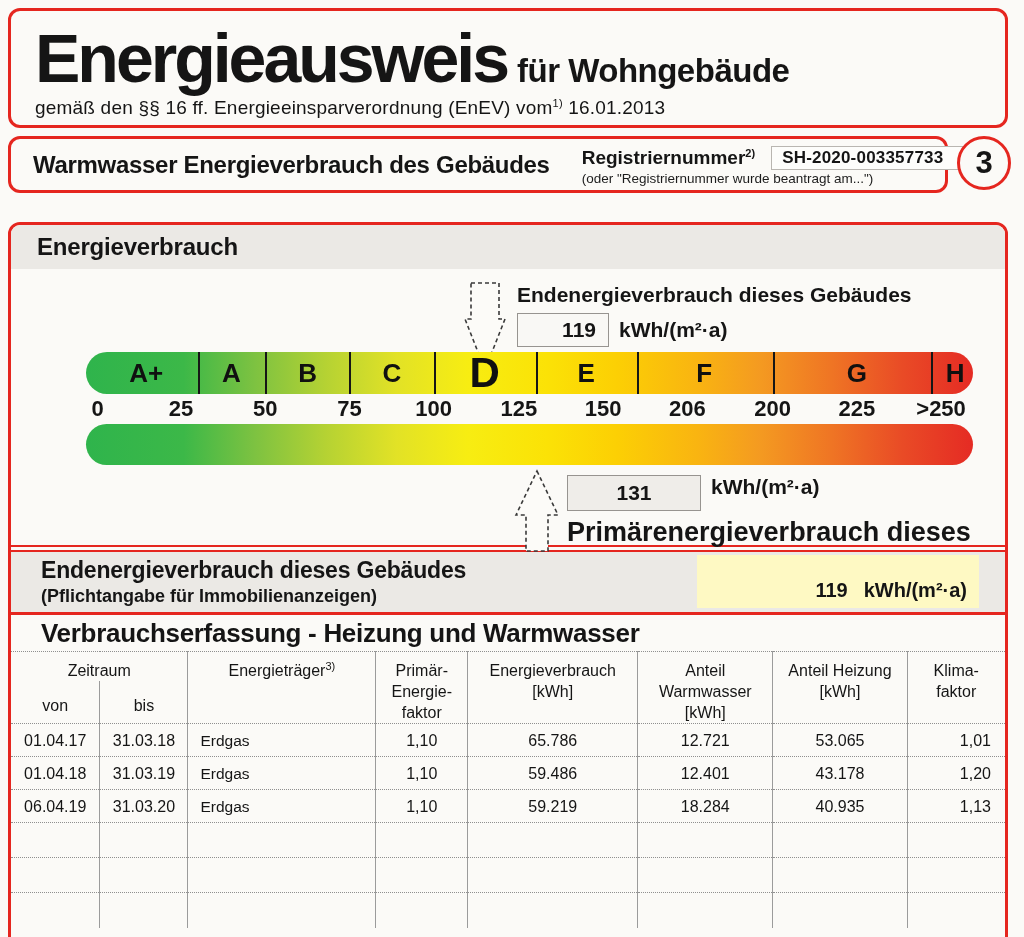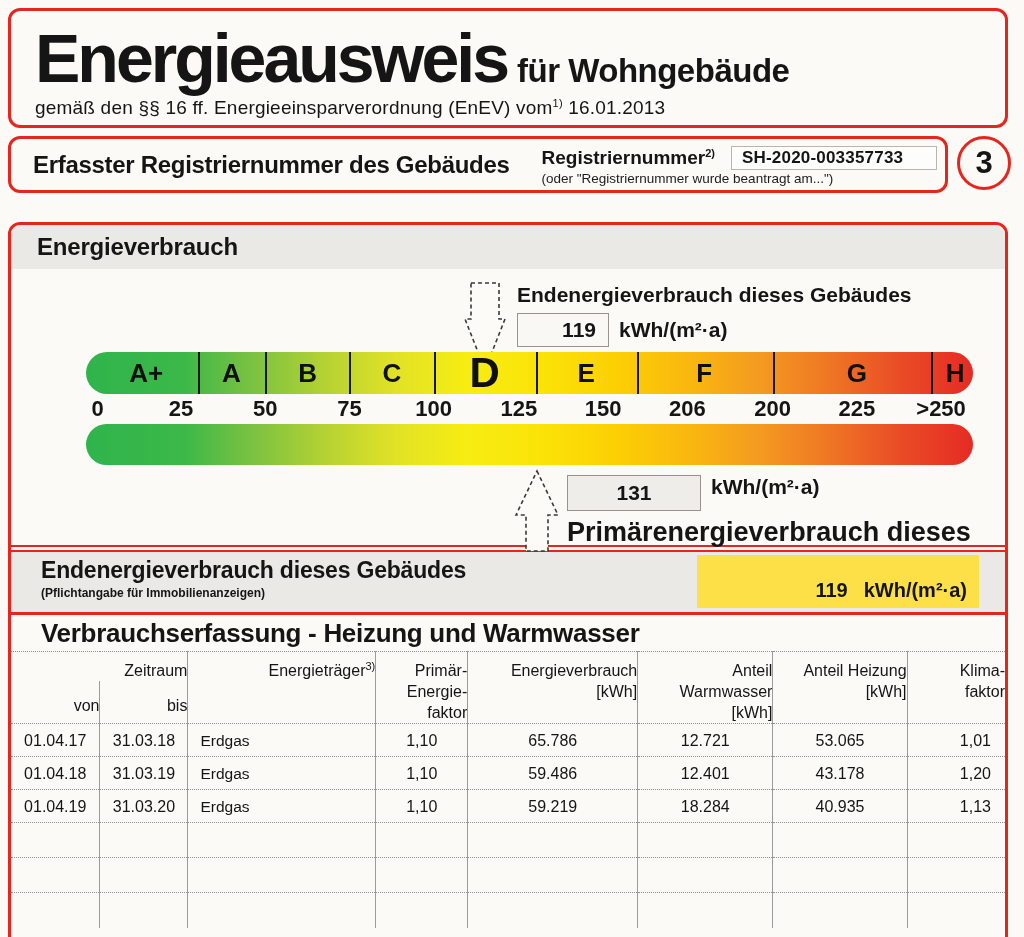--- a/index.html
+++ b/index.html
@@ -61,33 +61,33 @@
   #prim-value-row { position:absolute; left:556px; top:206px; display:flex; align-items:flex-start; }
   #prim-value-box { width:134px; height:36px; background:#efede9; text-align:center; padding-top:5px; }
   #prim-label { position:absolute; left:556px; top:248px; font-size:27px; font-weight:bold; }
 
   .divider-double { height:7px; border-top:2px solid #e5261f; border-bottom:2px solid #e5261f; }
   .divider-single { height:3px; background:#e5261f; }
 
   
   #ee-band { position:relative; height:60px; background:#ebe9e5; padding:5px 0 0 30px; }
   #ee-band .band-title { font-size:23px; font-weight:bold; letter-spacing:-0.2px; }
-  #ee-band .band-subtitle { font-size:12px; font-weight:bold; margin-top:2px; }
-  #ee-white-box { position:absolute; right:26px; top:3px; width:282px; height:53px; background:#fde047; }
+  #ee-band .band-subtitle { font-size:18px; font-weight:bold; margin-top:2px; }
+  #ee-white-box { position:absolute; right:26px; top:3px; width:282px; height:53px; background:#fef9c3; }
   #ee-white-box .val-line { position:absolute; right:12px; bottom:6px; font-size:20px; font-weight:bold; }
   #ee-white-box .val-line .u { margin-left:16px; }
 
   #consumption-heading { height:36px; padding:3px 0 0 30px; }
   #consumption-heading span { font-size:26px; font-weight:bold; letter-spacing:-0.3px; }
 
   
   table { width:100%; border-collapse:collapse; table-layout:fixed; border-top:1px dotted #8f8f8f; }
   th, td { font-weight:normal; font-size:16px; vertical-align:top; overflow:hidden; }
   .vline { border-left:1px solid #9b9b9b; }
-  thead th { padding-top:8px; text-align:right; white-space:pre-line; line-height:21px; }
+  thead th { padding-top:8px; text-align:center; white-space:pre-line; line-height:21px; }
   th.sub { padding:14px 0 6px 0;margin-left:46px; }
   tbody tr { border-top:1px dotted #8f8f8f; }
   tbody td { height:33px; padding-top:8px; text-align:center; }
   tbody tr.empty td { height:35px; }
   td.lft { text-align:left; padding-left:12px; font-size:15.5px; }
   td.rgt { text-align:right; padding-right:14px; }
 </style>
 </head>
 <body>
 
@@ -95,21 +95,21 @@
   <div>
     <span class="main-title">Energieausweis</span><span class="title-suffix">für Wohngebäude</span>
   </div>
   <div class="subtitle">
     <span>gemäß den §§ 16 ff. Energieeinsparverordnung (EnEV) vom</span><sup class="fn">1)</sup>
     <span>16.01.2013</span>
   </div>
 </div>
 
 <div id="section-box" class="redbox">
-  <span class="section-title">Erfasster Registriernummer des Gebäudes</span>
+  <span class="section-title">Warmwasser Energieverbrauch des Gebäudes</span>
   <div class="reg-block">
     <div class="reg-line1">
       <span class="reg-label"><span>Registriernummer</span><sup class="fn">2)</sup></span>
       <span class="reg-value-box"><span class="reg-value">SH-2020-003357733</span></span>
     </div>
     <div class="reg-note">(oder "Registriernummer wurde beantragt am...")</div>
   </div>
 </div>
 <div id="page-circle">
   <span>3</span>
@@ -247,21 +247,21 @@
         <td>01.04.18</td>
         <td class="vline">31.03.19</td>
         <td class="vline lft">Erdgas</td>
         <td class="vline">1,10</td>
         <td class="vline">59.486</td>
         <td class="vline">12.401</td>
         <td class="vline">43.178</td>
         <td class="vline rgt">1,20</td>
       </tr>
       <tr>
-        <td>01.04.19</td>
+        <td>06.04.19</td>
         <td class="vline">31.03.20</td>
         <td class="vline lft">Erdgas</td>
         <td class="vline">1,10</td>
         <td class="vline">59.219</td>
         <td class="vline">18.284</td>
         <td class="vline">40.935</td>
         <td class="vline rgt">1,13</td>
       </tr>
       <tr class="empty">
         <td></td>

